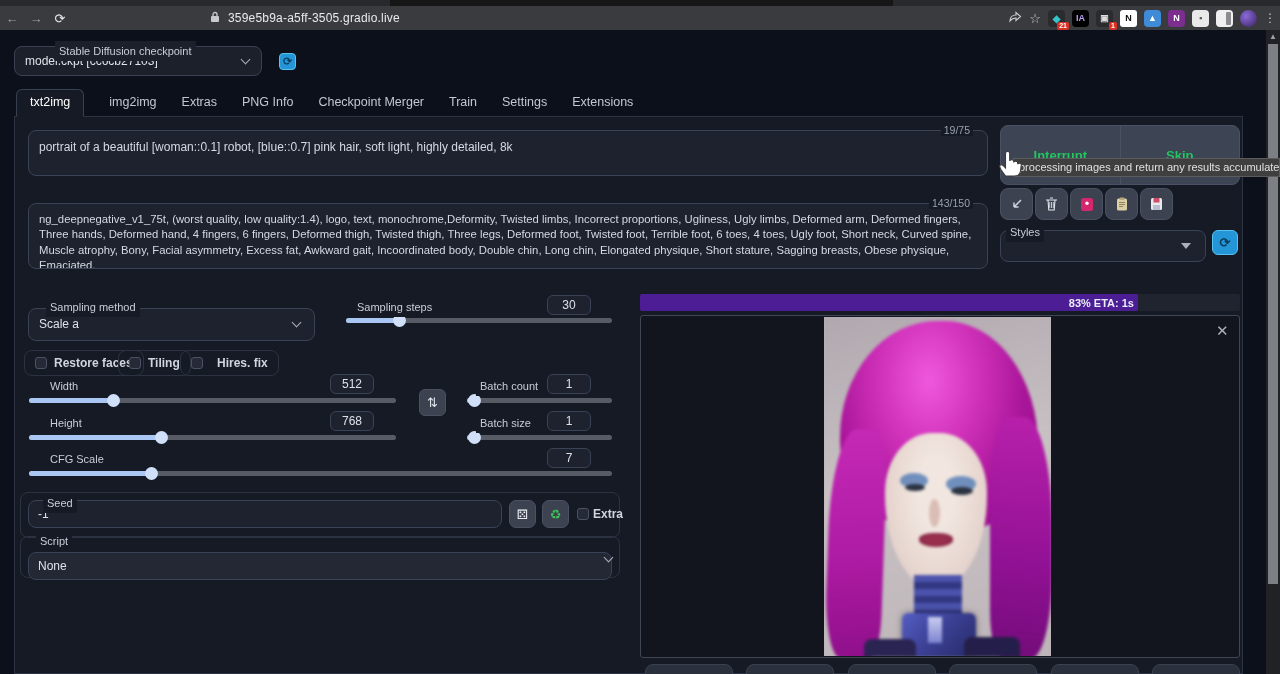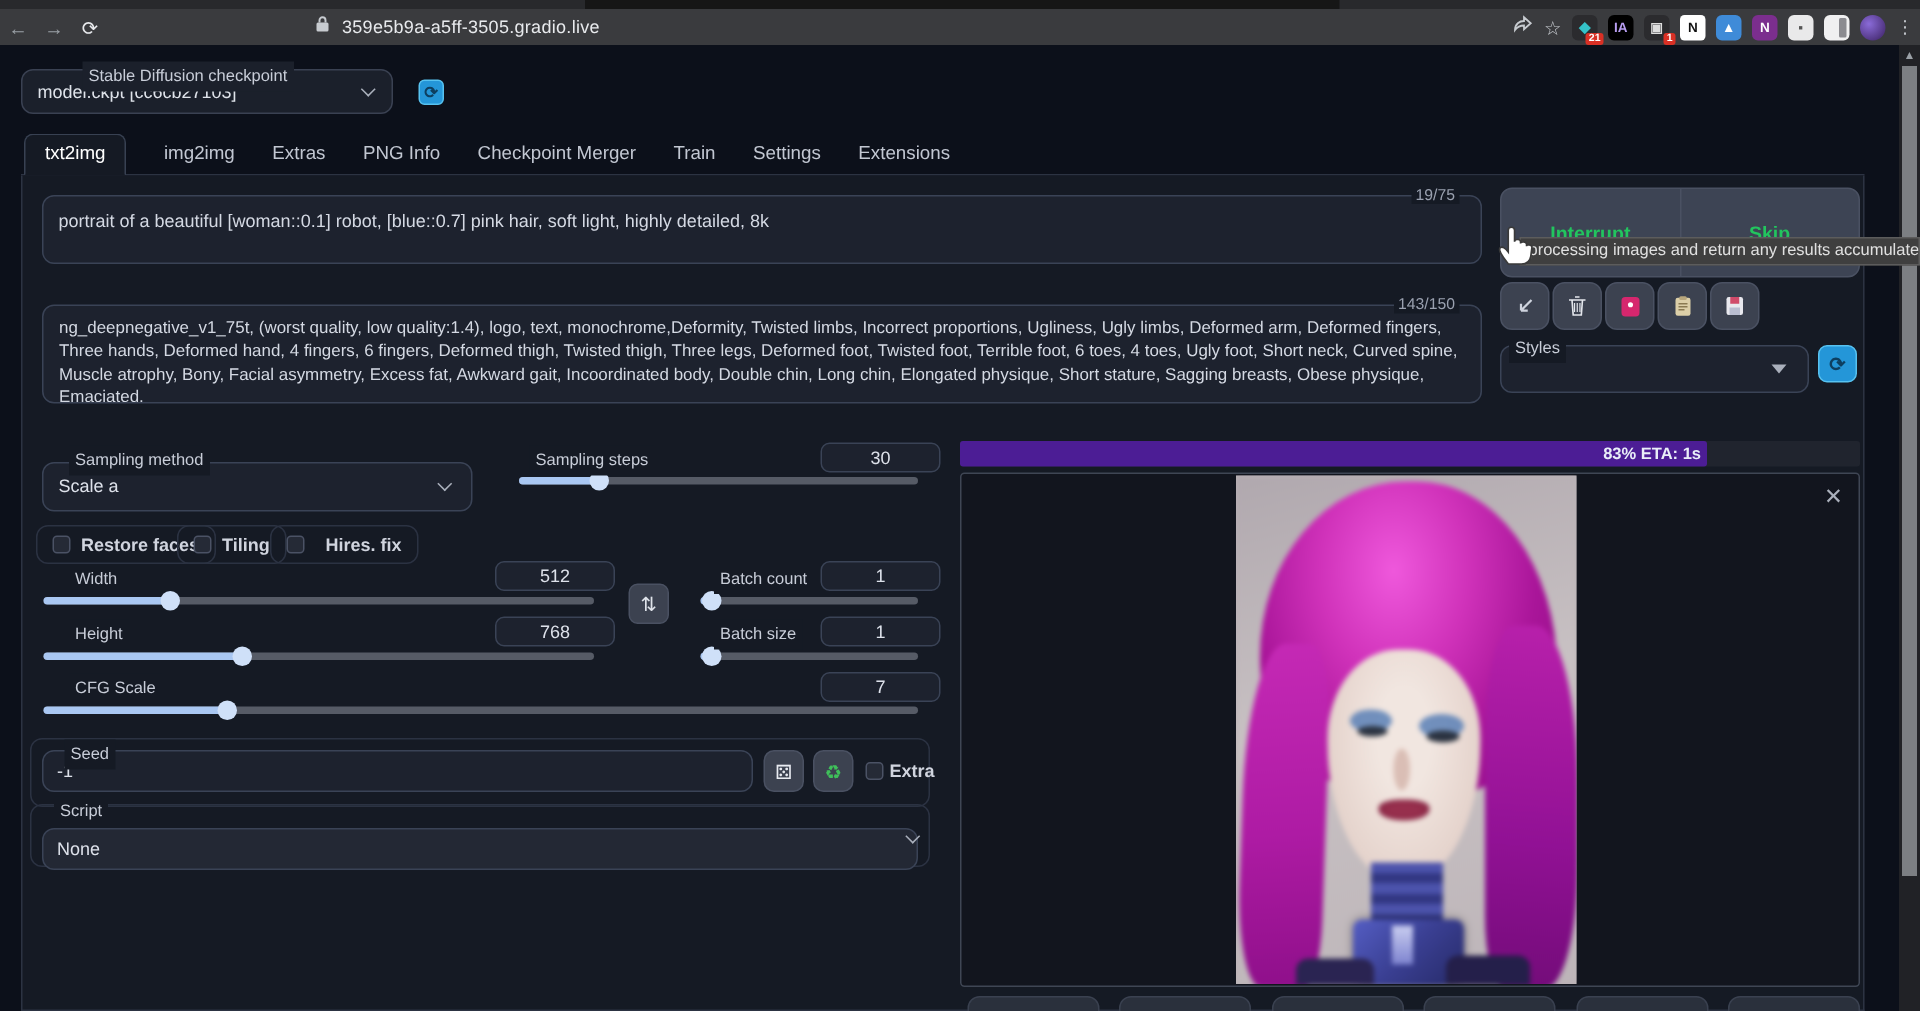--- a/index.html
+++ b/index.html
@@ -70,21 +70,21 @@
   .toolbtn { position:absolute; width:33px; height:32px; background:#3c4250; border:1px solid #4a5162;
     border-radius:8px; display:flex; align-items:center; justify-content:center; }
   #styles-dd { left:1000px; top:230px; width:206px; height:32px; background:#1d222e;
     border:1px solid #3a4356; border-radius:8px; }
 
   
   .slider-track { position:absolute; height:5px; background:#565b66; border-radius:3px; }
   .slider-fill { height:5px; background:#a9c7f2; border-radius:3px; }
   .knob { position:absolute; width:13px; height:13px; border-radius:50%; background:#cfe0f8;
     top:-4px; margin-left:-6px; }
-  .numbox { position:absolute; width:80px; height:20px; background:#1d222e; border:1px solid #3a4356;
+  .numbox { position:absolute; width:44px; height:20px; background:#1d222e; border:1px solid #3a4356;
     border-radius:6px; color:#dde1ea; font-size:12px; text-align:center; line-height:18px; }
   .cbgroup { position:absolute; display:flex; align-items:center; gap:7px;
     border:1px solid #2b3242; border-radius:8px; padding:5px 10px; }
   .cbbox { width:12px; height:12px; background:#252a36; border:1px solid #4b5265; border-radius:3px; }
   .cblabel { font-size:12px; color:#d0d4de; font-weight:bold; white-space:nowrap; }
 
   #seed-block { left:20px; top:492px; width:600px; height:46px; border:1px solid #2b3242;
     border-radius:8px; }
   #seed-input { left:28px; top:500px; width:474px; height:28px; line-height:26px; padding-left:9px; }
   .seed-btn { position:absolute; width:27px; height:28px; background:#3c4250; border:1px solid #4a5162;

